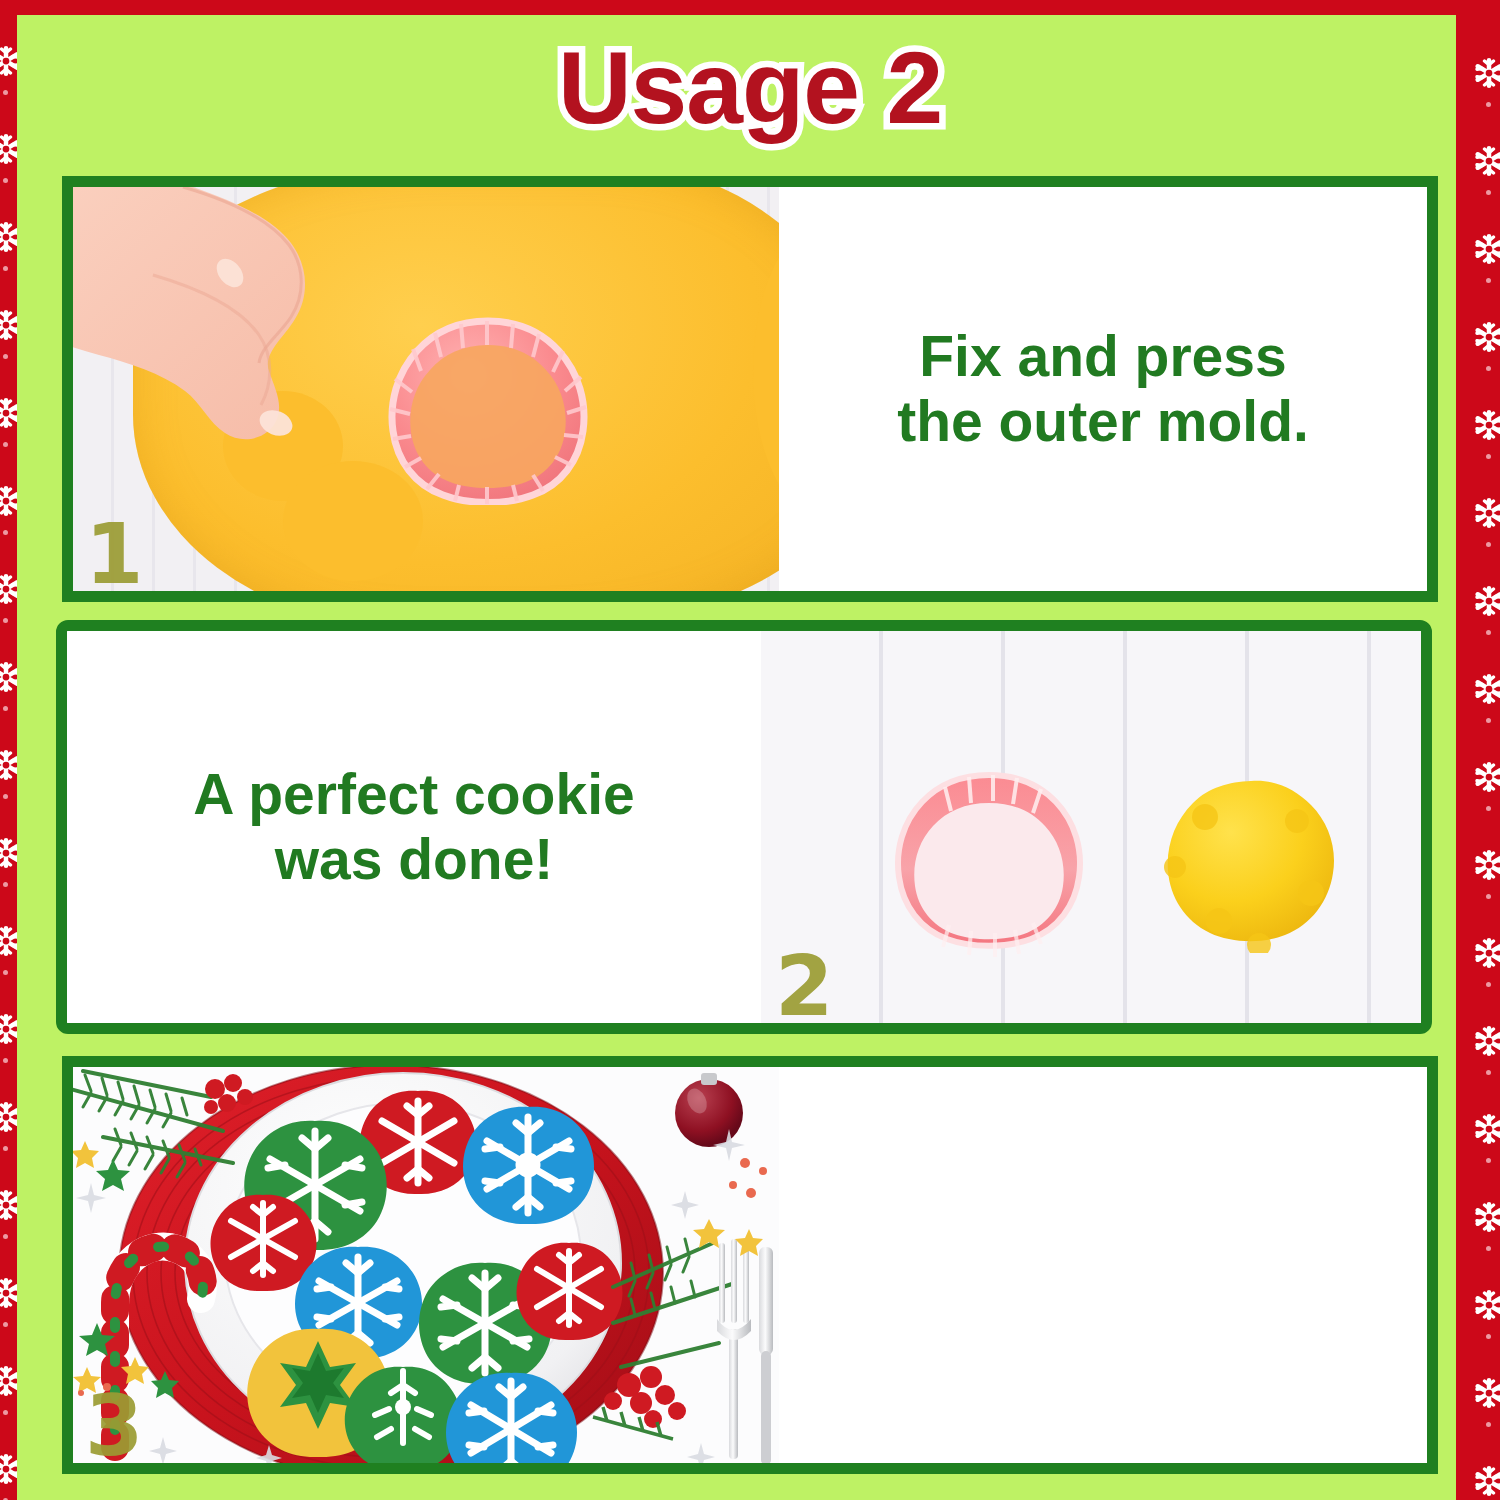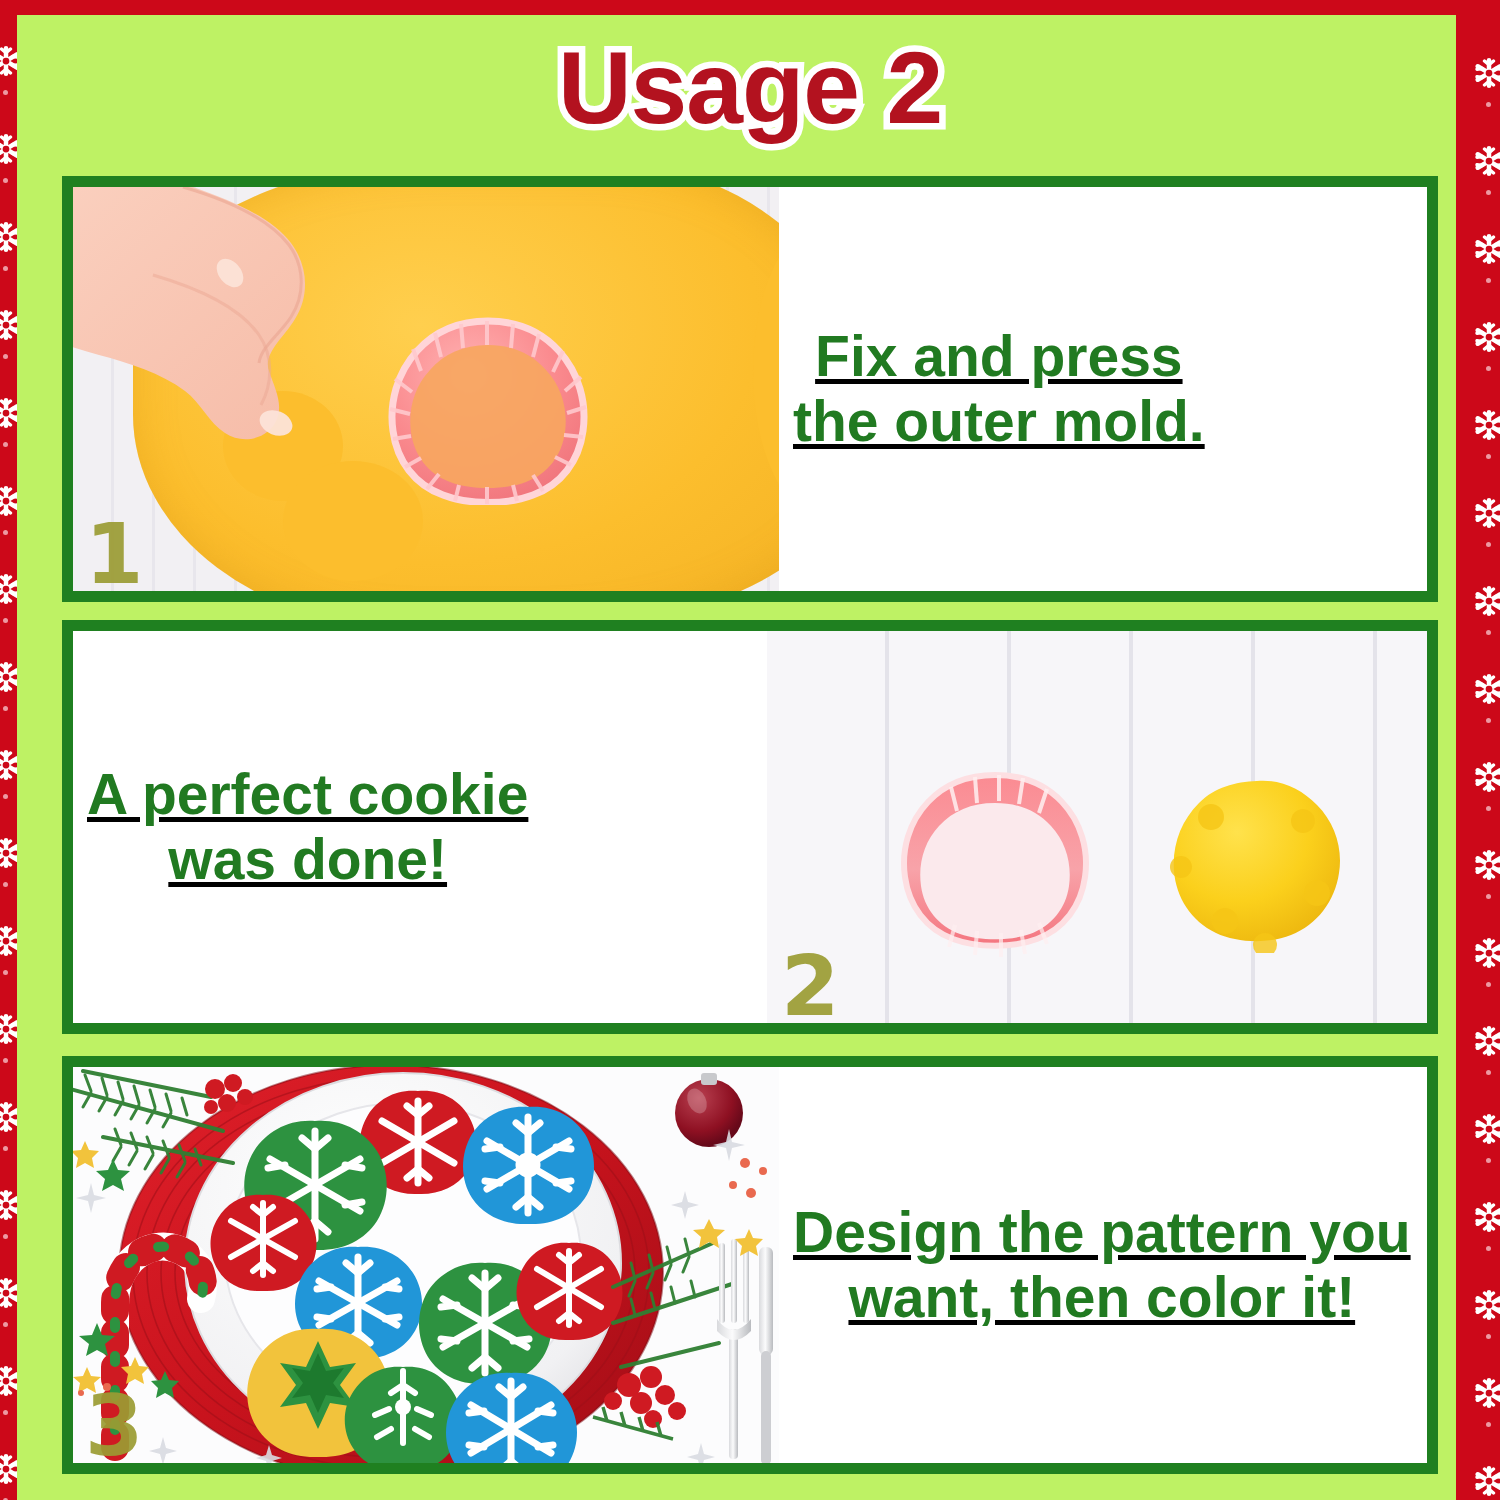--- a/index.html
+++ b/index.html
@@ -64,30 +64,29 @@
   
   .panel {
     position: absolute;
     border: 11px solid #1f8020;
     background: #ffffff;
     display: flex;
     overflow: hidden;
     z-index: 3;
   }
   #panel-1 { left: 62px; top: 176px;  width: 1376px; height: 426px; }
-  #panel-2 { left: 62px; top: 620px;  width: 1376px; height: 414px; }
+  #panel-2 { left: 56px; top: 620px;  width: 1376px; height: 414px; border-radius: 12px; }
   #panel-3 { left: 62px; top: 1056px; width: 1376px; height: 418px; }
 
   .photo { position: relative; overflow: hidden; flex: 0 0 auto; }
   .caption {
     flex: 1 1 auto;
-    display: flex; align-items: center; justify-content: flex-start;
+    display: flex; align-items: center; justify-content: center;
     background: #ffffff;
     padding: 16px 14px;
-    text-decoration: underline;
   }
   .caption-text {
     color: #217a21;
     font-weight: 700;
     font-size: 57px;
     line-height: 1.14;
     text-align: center;
     white-space: pre-line;
   }
   .step-num {
@@ -1036,19 +1035,15 @@
             <path d="M628 376 l3 11 11 3 -11 3 -3 11 -3-11 -11-3 11-3 Z"></path>
             <path d="M90 370 l3 11 11 3 -11 3 -3 11 -3-11 -11-3 11-3 Z"></path>
             <path d="M196 378 l3 10 10 3 -10 3 -3 10 -3-10 -10-3 10-3 Z"></path>
           </g>
         </g>
       </svg>
 
       <div class="step-num">3</div>
     </div>
 
-    <div class="caption">
-      <div class="caption-text">Design the pattern you
-want, then color it!</div>
-    </div>
   </div>
 
 </div>
 
 </body></html>

